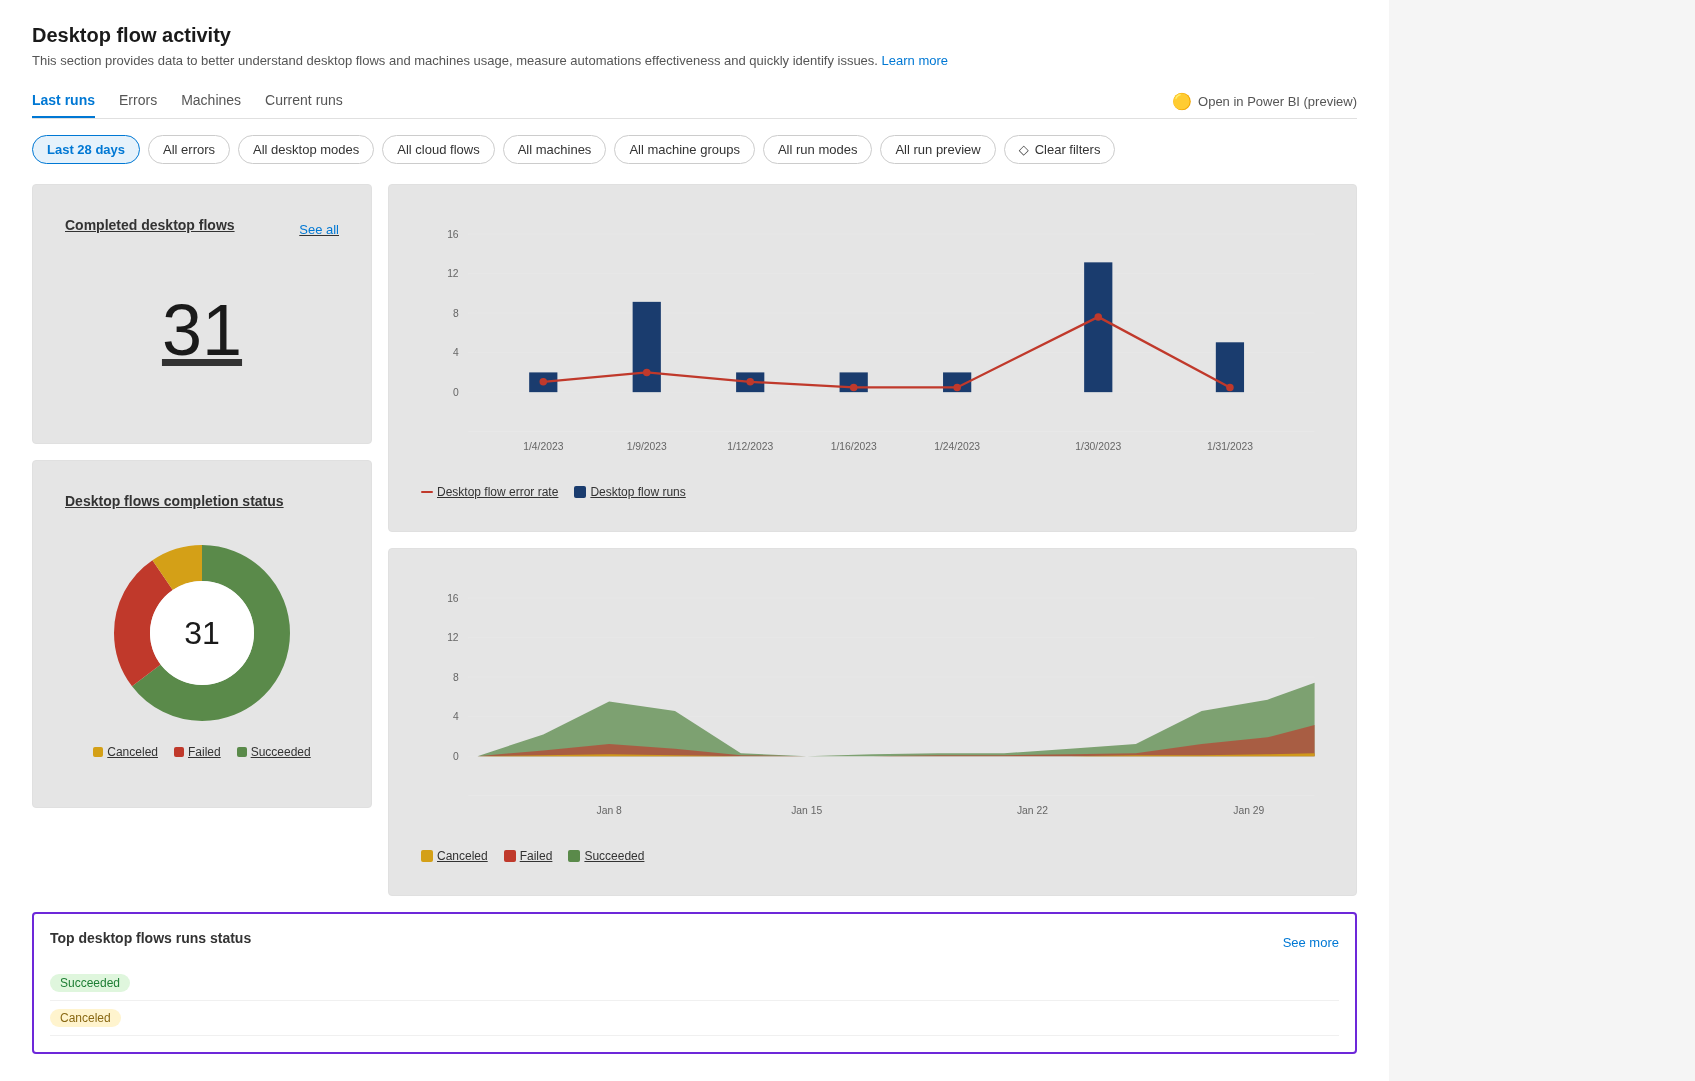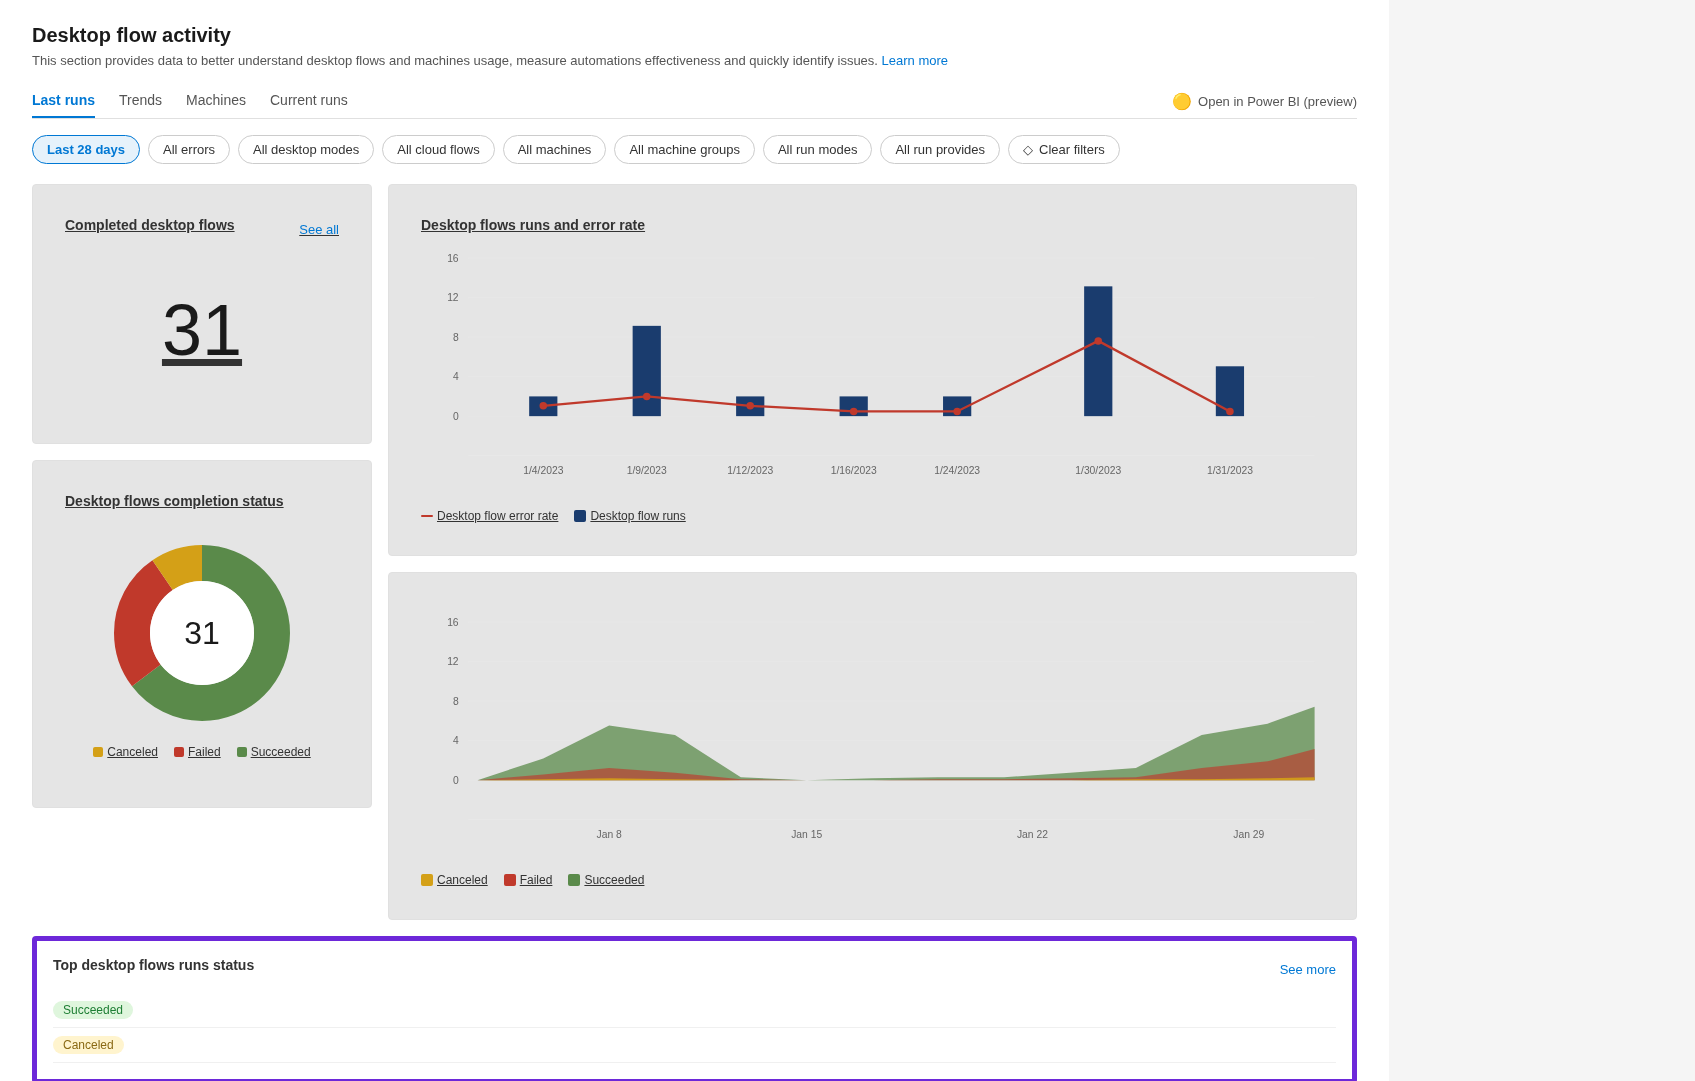--- a/index.html
+++ b/index.html
@@ -32,21 +32,21 @@
     .donut-container { display: flex; flex-direction: column; align-items: center; padding: 16px 0; }
     .donut-wrap { position: relative; width: 200px; height: 200px; }
     .donut-label { position: absolute; top: 50%; left: 50%; transform: translate(-50%, -50%); font-size: 32px; font-weight: 300; color: #1a1a1a; }
     .donut-legend { display: flex; gap: 16px; margin-top: 12px; font-size: 12px; }
     .donut-legend-item { display: flex; align-items: center; gap: 4px; }
     .color-dot { width: 10px; height: 10px; border-radius: 2px; }
     
     svg { overflow: visible; }
     .axis-label { font-size: 11px; fill: #666; }
     .grid-line { stroke: #e8e8e8; stroke-width: 1; }
-    .bottom-section { margin-top: 16px; background: #fff; border: 5px solid #6d28d9; border-radius: 4px; padding: 16px; }
+    .bottom-section { margin-top: 16px; background: #fff; border: 2px solid #6d28d9; border-radius: 4px; padding: 16px; }
     .bottom-header { display: flex; justify-content: space-between; align-items: center; }
     .see-more { color: #0078d4; font-size: 13px; cursor: pointer; text-decoration: none; }
     .row-section { margin-top: 12px; }
     .status-row { display: flex; gap: 20px; align-items: center; padding: 8px 0; border-bottom: 1px solid #f0f0f0; }
     .status-badge { padding: 2px 10px; border-radius: 12px; font-size: 12px; font-weight: 500; }
     .badge-succeeded { background: #dff6dd; color: #1e7e34; }
     .badge-canceled { background: #fff4ce; color: #8a6914; }
   </style>
 </head>
 <body>
@@ -54,38 +54,38 @@
 <div class="page">
 
   <h1>Desktop flow activity</h1>
   <p class="subtitle">
     <span>This section provides data to better understand desktop flows and machines usage, measure automations effectiveness and quickly identify issues.</span>
     <a href="#">Learn more</a>
   </p>
 
   <div class="tabs">
     <span class="tab active">Last runs</span>
-    <span class="tab">Trends</span>
+    <span class="tab">Errors</span>
     <span class="tab">Machines</span>
     <span class="tab">Current runs</span>
     <div class="tab-right">
       <span class="powerbi-icon">🟡</span>
       <span>Open in Power BI (preview)</span>
     </div>
   </div>
 
   <div class="filters">
     <button class="filter-btn active">Last 28 days</button>
     <button class="filter-btn">All errors</button>
     <button class="filter-btn">All desktop modes</button>
     <button class="filter-btn">All cloud flows</button>
     <button class="filter-btn">All machines</button>
     <button class="filter-btn">All machine groups</button>
     <button class="filter-btn">All run modes</button>
-    <button class="filter-btn">All run provides</button>
+    <button class="filter-btn">All run preview</button>
     <button class="filter-btn clear">
       <span>◇</span>
       <span>Clear filters</span>
     </button>
   </div>
 
   <div class="dashboard-grid">
 
     <div style="display:flex; flex-direction:column; gap:16px;">
 
@@ -125,21 +125,20 @@
             </div>
           </div>
         </div>
       </div>
 
     </div>
 
     <div style="display:flex; flex-direction:column; gap:16px;">
 
       <div class="card">
-        <div class="card-title">Desktop flows runs and error rate</div>
         <div class="chart-area">
           <svg width="100%" height="260" viewBox="0 0 960 260">
 
             <line x1="50" y1="10" x2="950" y2="10" class="grid-line"></line>
             <line x1="50" y1="52" x2="950" y2="52" class="grid-line"></line>
             <line x1="50" y1="94" x2="950" y2="94" class="grid-line"></line>
             <line x1="50" y1="136" x2="950" y2="136" class="grid-line"></line>
             <line x1="50" y1="178" x2="950" y2="178" class="grid-line"></line>
             <line x1="50" y1="220" x2="950" y2="220" class="grid-line"></line>
             <text x="40" y="14" class="axis-label" text-anchor="end">16</text>

